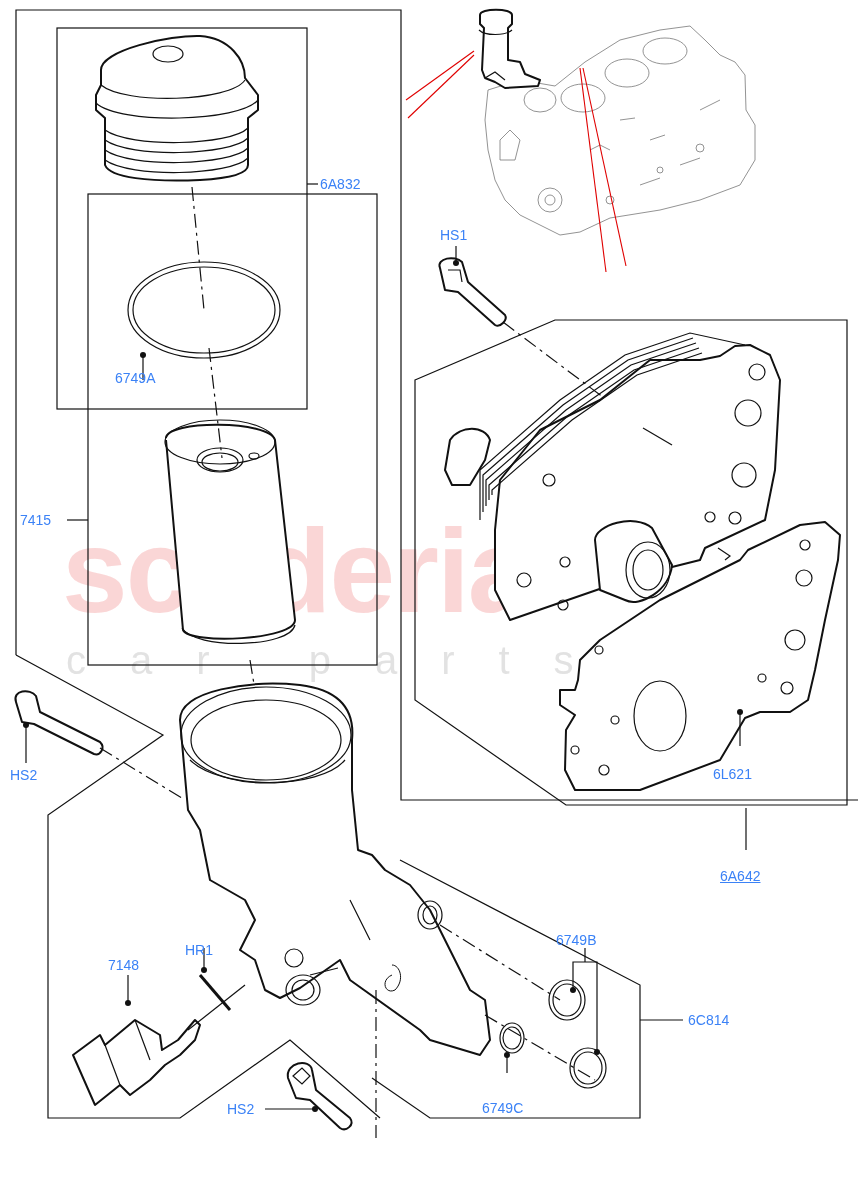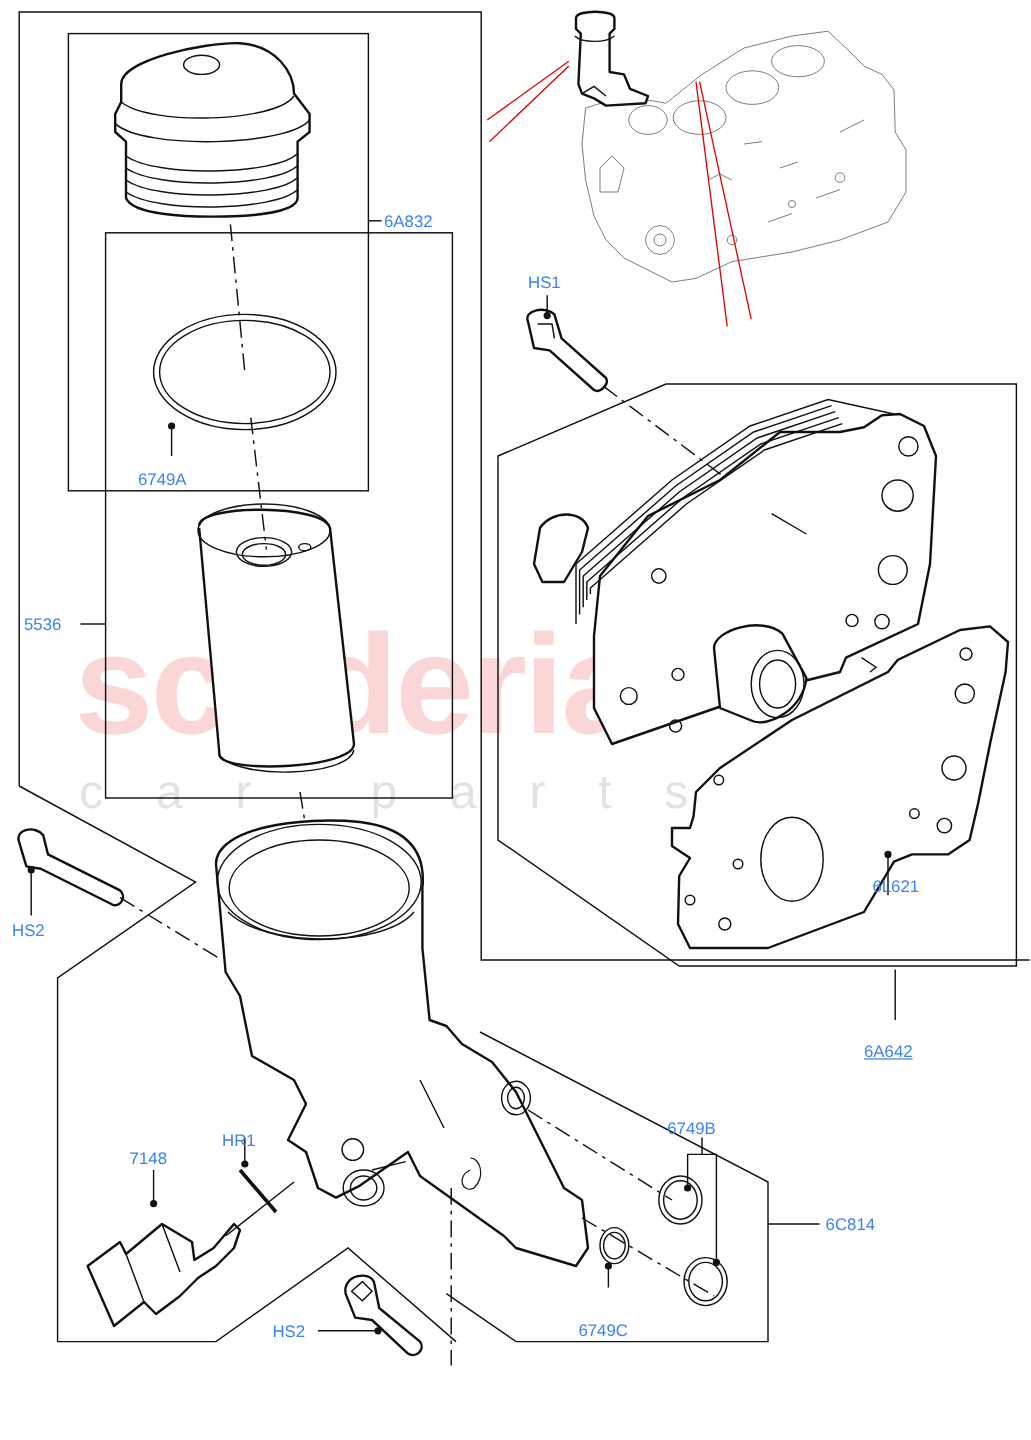--- a/index.html
+++ b/index.html
@@ -203,24 +203,24 @@
       <circle class="dot" cx="597" cy="1052" r="3"></circle>
     <line class="ln" x1="640" y1="1020" x2="683" y2="1020"></line>
     <line class="ln" x1="507" y1="1055" x2="507" y2="1073"></line>
       <circle class="dot" cx="507" cy="1055" r="3"></circle>
     <line class="ln" x1="265" y1="1109" x2="315" y2="1109"></line>
       <circle class="dot" cx="315" cy="1109" r="3"></circle>
   </g>
 </svg>
 
 <div class="label" style="left:320px;top:176px;">6A832</div>
-<div class="label" style="left:115px;top:391px;text-align:right;">6749A</div>
-<div class="label" style="left:20px;top:512px;">5536</div>
+<div class="label" style="left:115px;top:370px;text-align:right;">6749A</div>
+<div class="label" style="left:20px;top:512px;">7415</div>
 <div class="label" style="left:440px;top:227px;">HS1</div>
-<div class="label" style="left:713px;top:730px;margin-left:14px;">6L621</div>
+<div class="label" style="left:713px;top:766px;">6L621</div>
 <div class="label" style="left:720px;top:868px;text-decoration:underline;">6A642</div>
 <div class="label" style="left:10px;top:767px;">HS2</div>
 <div class="label" style="left:185px;top:930px;margin-top:12px;">HR1</div>
 <div class="label" style="left:108px;top:957px;">7148</div>
 <div class="label" style="left:556px;top:932px;">6749B</div>
 <div class="label" style="left:688px;top:1012px;">6C814</div>
 <div class="label" style="left:482px;top:1076px;margin-top:24px;">6749C</div>
 <div class="label" style="left:227px;top:1101px;">HS2</div>
 
 </body></html>

